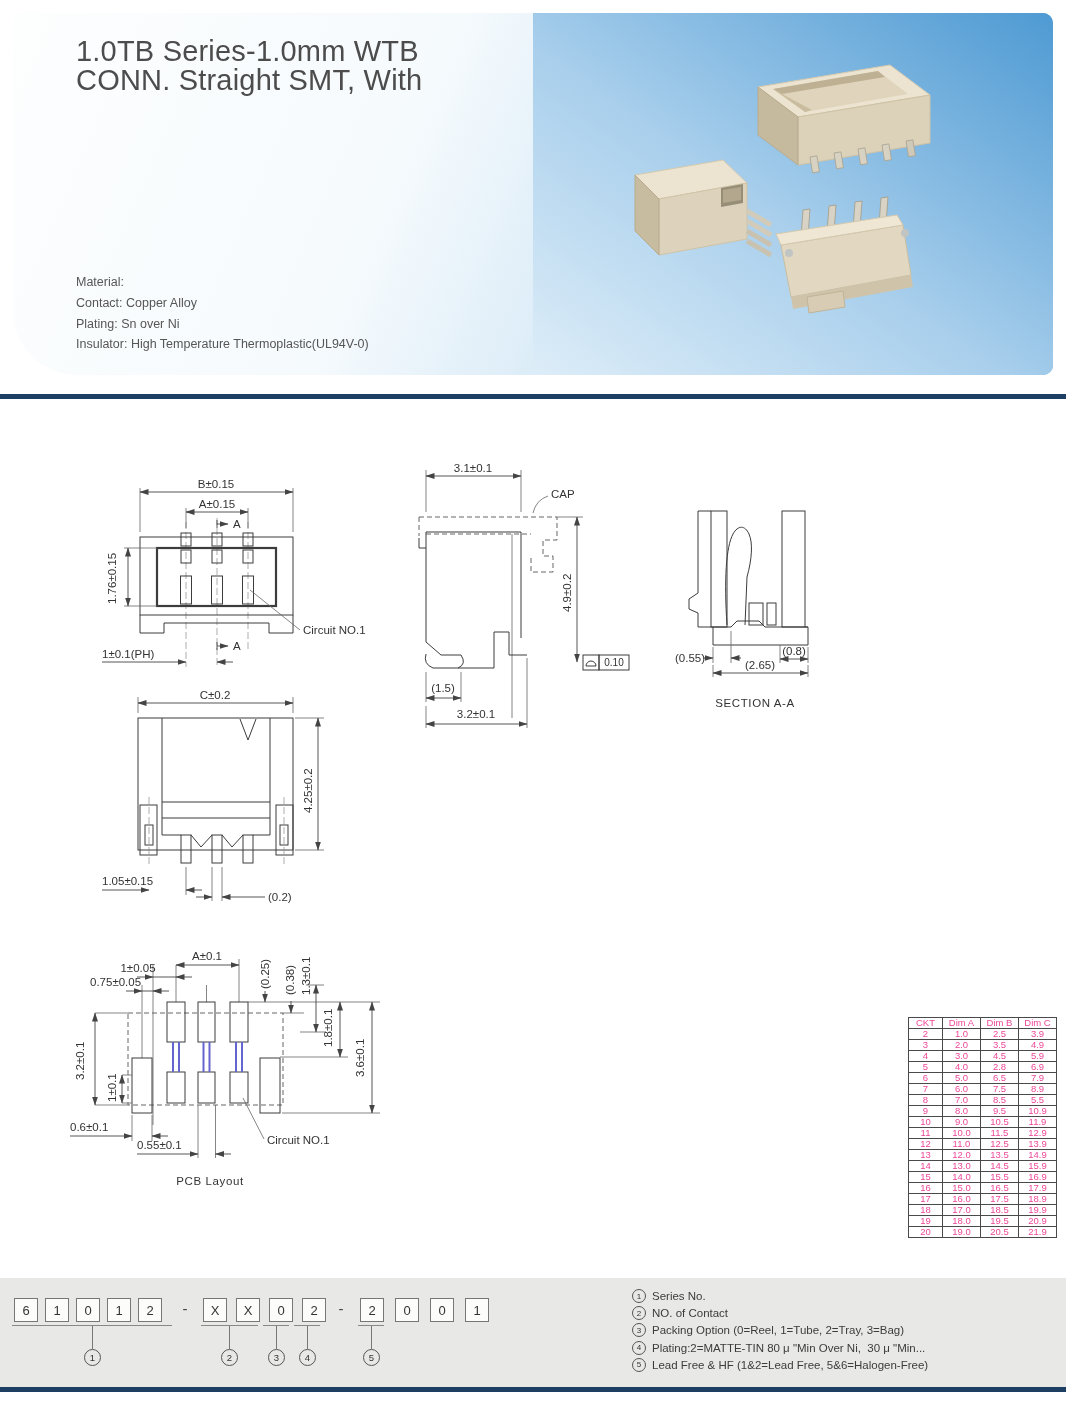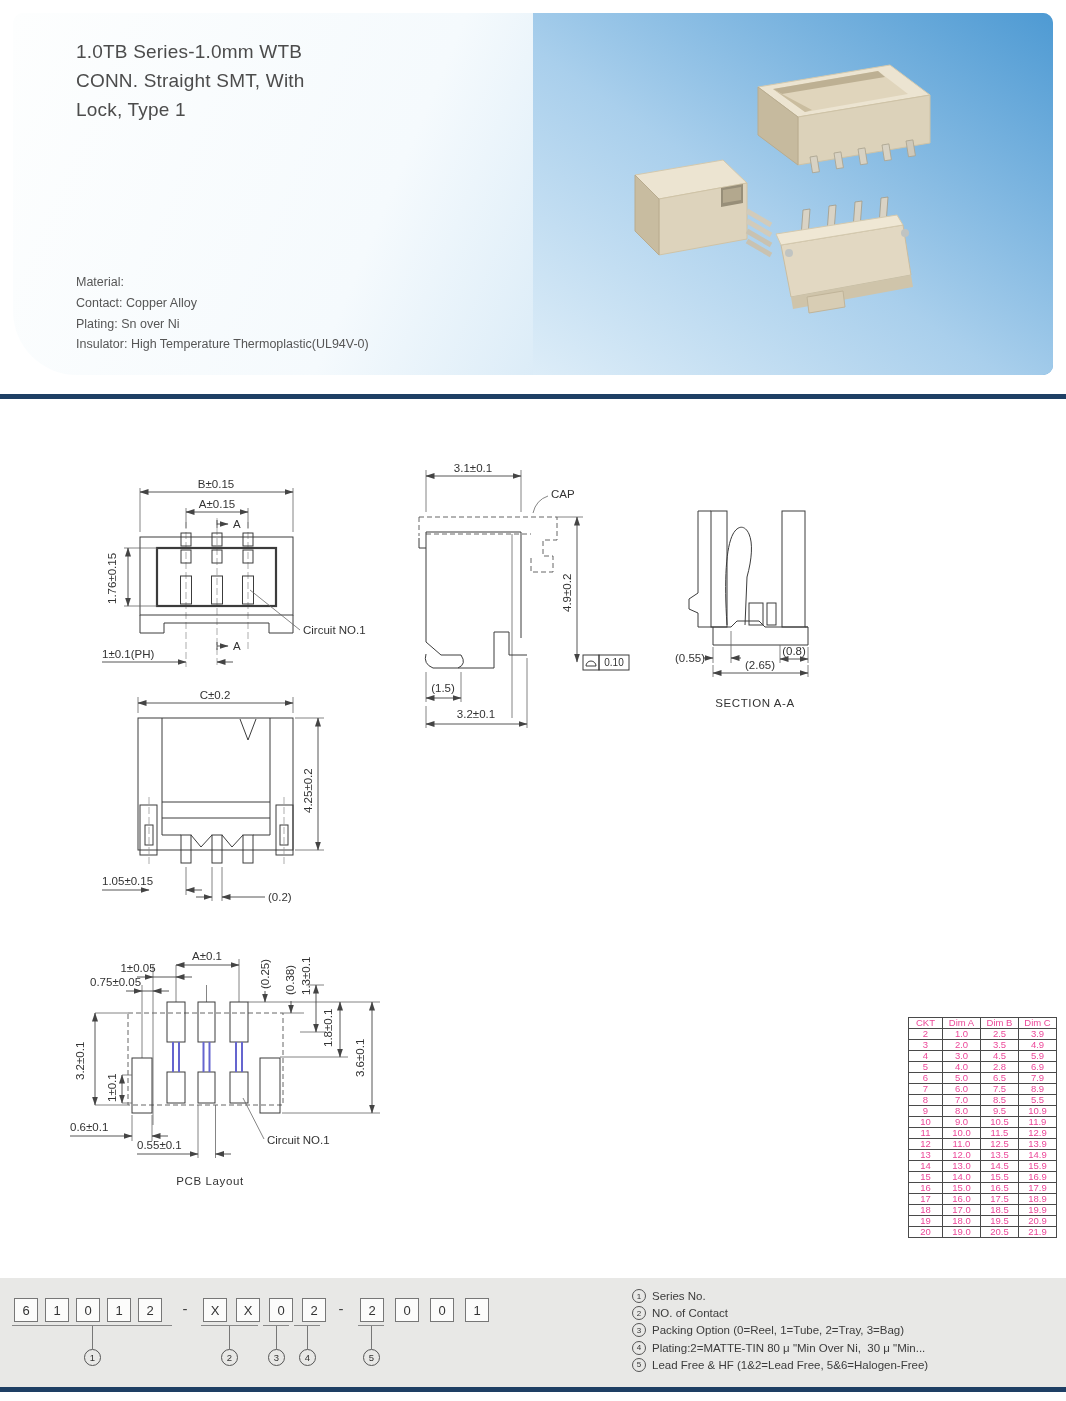--- a/index.html
+++ b/index.html
@@ -2,21 +2,21 @@
 <html><head>
 <meta charset="utf-8">
 <style>
   html,body{margin:0;padding:0;background:#fff;}
   .page{position:relative;width:1066px;height:1401px;background:#fff;overflow:hidden;
         font-family:"Liberation Sans",sans-serif;}
   
   .header{position:absolute;left:13px;top:13px;width:1040px;height:362px;
           border-radius:10px 10px 10px 64px;overflow:hidden;
           background:linear-gradient(113deg,#fdfefe 0%,#f5fafd 38%,#d4e8f6 62%,#93c2e5 83%,#58a0d6 100%);}
-  .title{position:absolute;left:63px;top:24px;color:#4c4c4c;font-size:19px;line-height:29px;letter-spacing:.2px;}
+  .title{position:absolute;left:63px;top:24px;color:#4c4c4c;font-size:29px;line-height:29px;letter-spacing:.2px;}
   .specs{position:absolute;left:63px;top:117px;color:#565656;font-size:12.5px;line-height:20.8px;}
   .materials{position:absolute;left:63px;top:259px;color:#565656;font-size:12.5px;line-height:20.8px;}
   .photo{position:absolute;left:520px;top:0;}
   
   .rule{position:absolute;left:0;width:1066px;height:5px;background:#1e3f64;}
   .rule-top{top:394px;}
   .rule-bottom{top:1387px;}
   
   .dwg{position:absolute;}
   .ln{stroke:#3c3c3c;stroke-width:1;fill:none;}
@@ -51,21 +51,20 @@
 </style>
 </head>
 <body>
 
 <div class="page">
 
   <div class="header">
     <div class="title">
         <div class="title-line">1.0TB Series-1.0mm WTB</div>
         <div class="title-line">CONN. Straight SMT, With</div>
-        <div class="title-line">Lock, Type 1</div>
       </div>
     <div class="materials">
         <div class="material-line">Material:</div>
         <div class="material-line">Contact: Copper Alloy</div>
         <div class="material-line">Plating: Sn over Ni</div>
         <div class="material-line">Insulator: High Temperature Thermoplastic(UL94V-0)</div>
       </div>
 
     <svg class="photo" width="520" height="362" viewBox="0 0 520 362">
       <defs>

